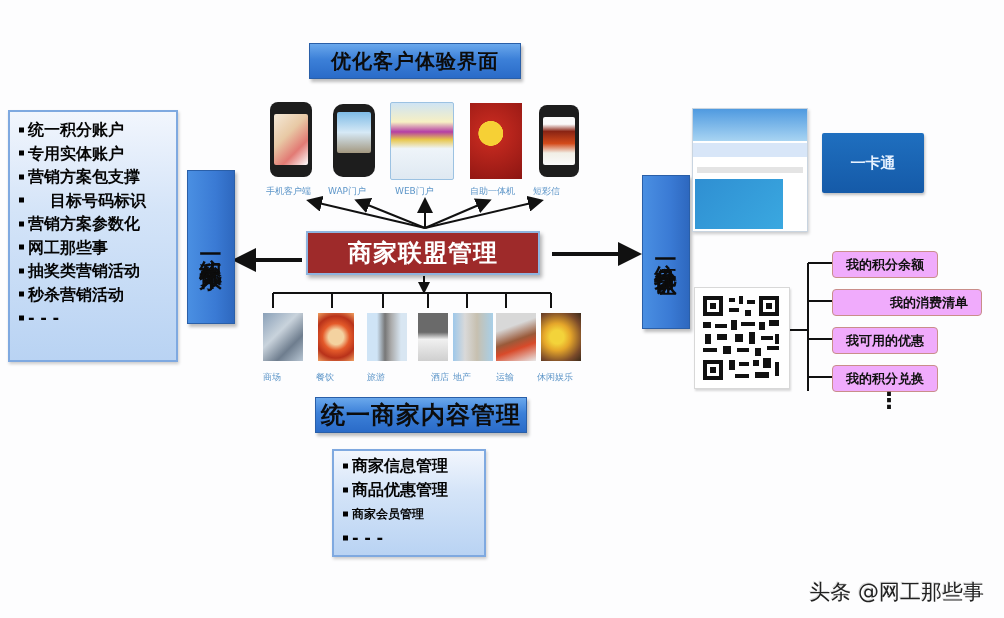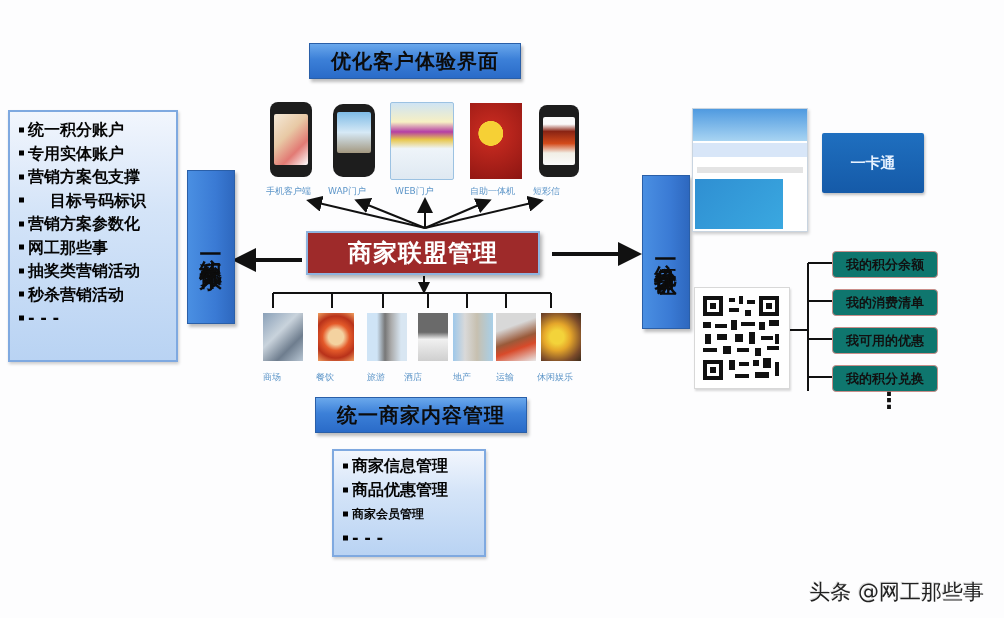--- a/index.html
+++ b/index.html
@@ -51,21 +51,21 @@
       position: absolute; border-radius: 6px; overflow: hidden;
     }
     .phone { background: #1d1d1d; border-radius: 8px; }
     .phone .scr { position: absolute; left: 4px; right: 4px; top: 12px; bottom: 12px; border-radius: 2px; }
     .caption {
       position: absolute; font-size: 9px; color: #5c95c8; text-align: left; white-space: nowrap;
     }
     .photo { position: absolute; width: 40px; height: 48px; }
     .pink {
       position: absolute; left: 832px; width: 104px; height: 25px;
-      background: #0f766e; border: 1px solid #c98e8a; border-radius: 4px;
+      background: #f0abfc; border: 1px solid #c98e8a; border-radius: 4px;
       font-size: 13px; font-weight: bold; color: #111;
       display: flex; align-items: center; justify-content: center; white-space: nowrap;
     }
     .watermark {
       position: absolute; right: 20px; bottom: 12px;
       font-size: 21px; color: #222; text-shadow: 1px 1px 0 #fff, -1px -1px 0 #ddd;
     }
   </style>
 </head>
 <body>
@@ -155,26 +155,26 @@
 <div class="photo" style="left:318px;top:313px;width:36px;background:radial-gradient(circle at 50% 50%,#f4d2a0 0 25%,#e45a2a 45%,#b8321a 70%,#f0a060);"></div>
 <div class="photo" style="left:367px;top:313px;background:linear-gradient(90deg,#cfe4f6 0 25%,#777 45%,#aaa 60%,#d8e6f2 85%);"></div>
 <div class="photo" style="left:418px;top:313px;width:30px;background:linear-gradient(180deg,#6a6a6a 0 40%,#f0f0f0 55%,#cfcfcf 100%);"></div>
 <div class="photo" style="left:453px;top:313px;background:linear-gradient(90deg,#9ec8ea 0,#d9d9d9 30%,#c7c0b0 60%,#a8cfe8);"></div>
 <div class="photo" style="left:496px;top:313px;background:linear-gradient(160deg,#d8d8d8 0 30%,#9a5a3a 55%,#d84a2a 70%,#e8e8e8);"></div>
 <div class="photo" style="left:541px;top:313px;background:radial-gradient(circle at 40% 50%,#f3d33a 0 20%,#e5a62a 40%,#7a4a2a 75%,#3a2a1a);"></div>
 
 <div class="caption" style="left:263px;top:371px;width:40px;">商场</div>
 <div class="caption" style="left:316px;top:371px;width:40px;">餐饮</div>
 <div class="caption" style="left:367px;top:371px;width:40px;">旅游</div>
-<div class="caption" style="left:404px;top:371px;width:40px;">酒店</div>
+<div class="caption" style="left:431px;top:371px;width:40px;">酒店</div>
 <div class="caption" style="left:453px;top:371px;width:40px;">地产</div>
 <div class="caption" style="left:496px;top:371px;width:40px;">运输</div>
 <div class="caption" style="left:537px;top:371px;width:48px;">休闲娱乐</div>
 
-<div class="abs blue-header" style="left:315px;top:397px;width:210px;height:34px;font-size:20px;">统一商家内容管理</div>
+<div class="abs blue-header" style="left:315px;top:397px;width:210px;height:34px;font-size:24px;">统一商家内容管理</div>
 
 <div class="abs list-box" style="left:332px;top:449px;width:150px;height:104px;">
   <ul style="padding-top:3px;">
     <li style="font-size:16px;line-height:24px;">商家信息管理</li>
     <li style="font-size:16px;line-height:24px;">商品优惠管理</li>
     <li style="font-size:12px;line-height:24px;">商家会员管理</li>
     <li style="font-size:16px;line-height:24px;">- - -</li>
   </ul>
 </div>
 
@@ -230,18 +230,18 @@
         <rect x="58" y="72" width="6" height="6"></rect>
       <rect x="68" y="70" width="8" height="10"></rect>
         <rect x="80" y="74" width="4" height="14"></rect>
         <rect x="40" y="86" width="14" height="4"></rect>
       <rect x="60" y="84" width="14" height="6"></rect>
     </g>
   </svg>
 </div>
 
 <div class="pink" style="top:251px;">我的积分余额</div>
-<div class="pink" style="top:289px;">我的消费清单</div>
+<div class="pink" style="top:289px;padding-left:44px;">我的消费清单</div>
 <div class="pink" style="top:327px;">我可用的优惠</div>
 <div class="pink" style="top:365px;text-align:center;">我的积分兑换</div>
 <div class="abs" style="left:878px;top:390px;font-size:22px;font-weight:bold;color:#111;line-height:22px;">⋮</div>
 
 <div class="watermark">头条 @网工那些事</div>
 
 </body></html>

